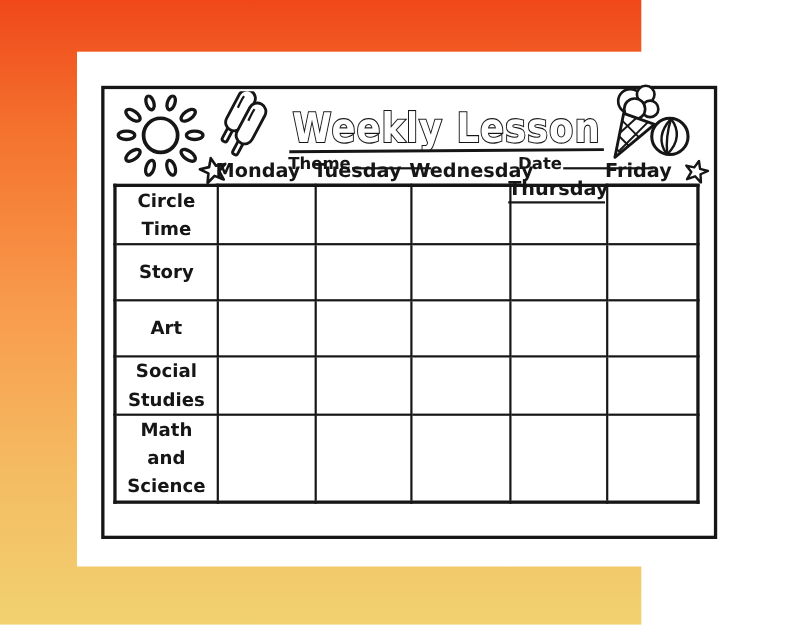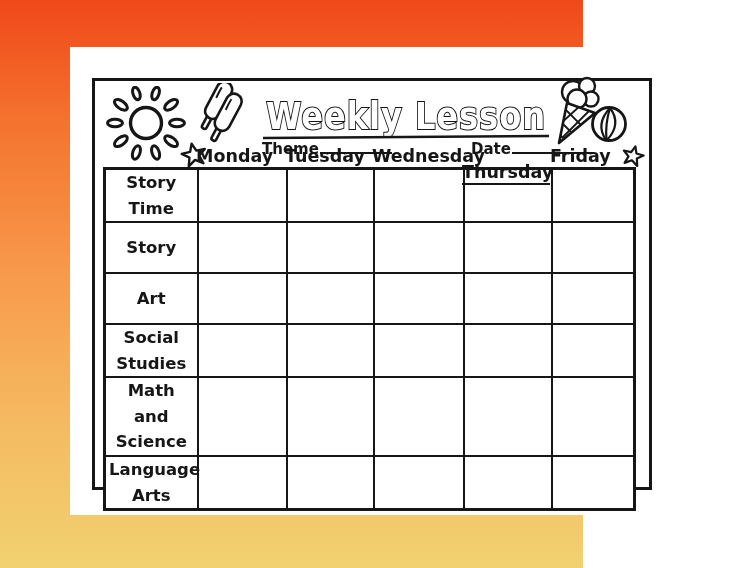--- a/index.html
+++ b/index.html
@@ -148,21 +148,21 @@
       <colgroup>
         <col style="width:93px">
           <col style="width:89px">
           <col style="width:87px">
         <col style="width:90px">
           <col style="width:88px">
           <col style="width:83px">
       </colgroup>
       <tbody id="grid-body">
           <tr>
-            <td class="subject">Story Time</td>
+            <td class="subject">Circle Time</td>
             <td></td>
             <td></td>
             <td></td>
             <td></td>
             <td></td>
           </tr>
           <tr>
             <td class="subject">Story</td>
             <td></td>
             <td></td>
@@ -181,28 +181,20 @@
           <tr>
             <td class="subject">Social Studies</td>
             <td></td>
             <td></td>
             <td></td>
             <td></td>
             <td></td>
           </tr>
           <tr>
             <td class="subject">Math and Science</td>
-            <td></td>
-            <td></td>
-            <td></td>
-            <td></td>
-            <td></td>
-          </tr>
-          <tr>
-            <td class="subject">Language Arts</td>
             <td></td>
             <td></td>
             <td></td>
             <td></td>
             <td></td>
           </tr>
         </tbody>
     </table>
 
   <div class="day-label" style="left: 126px; width: 89px;">Monday</div>

